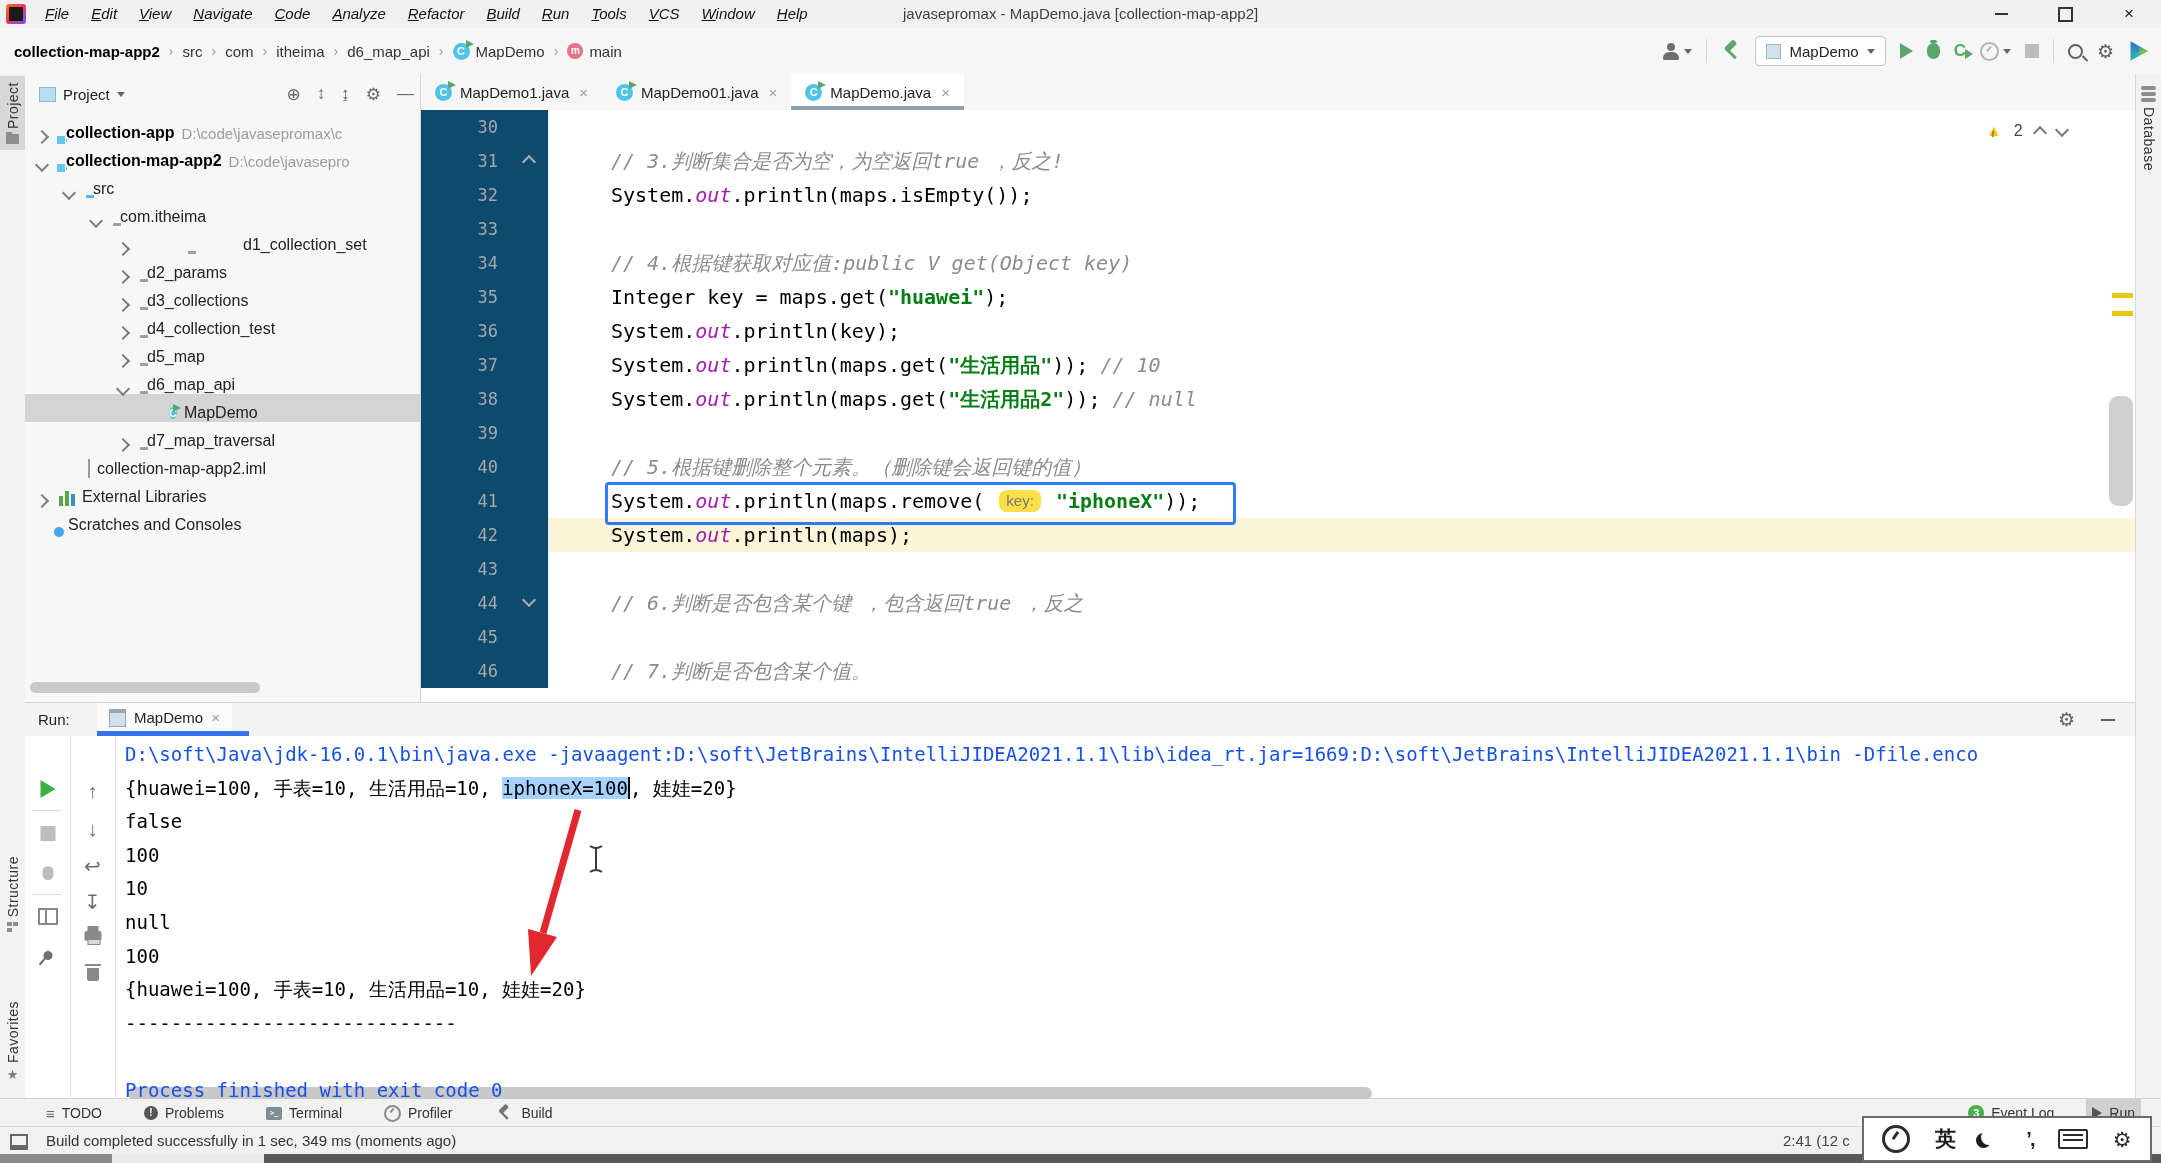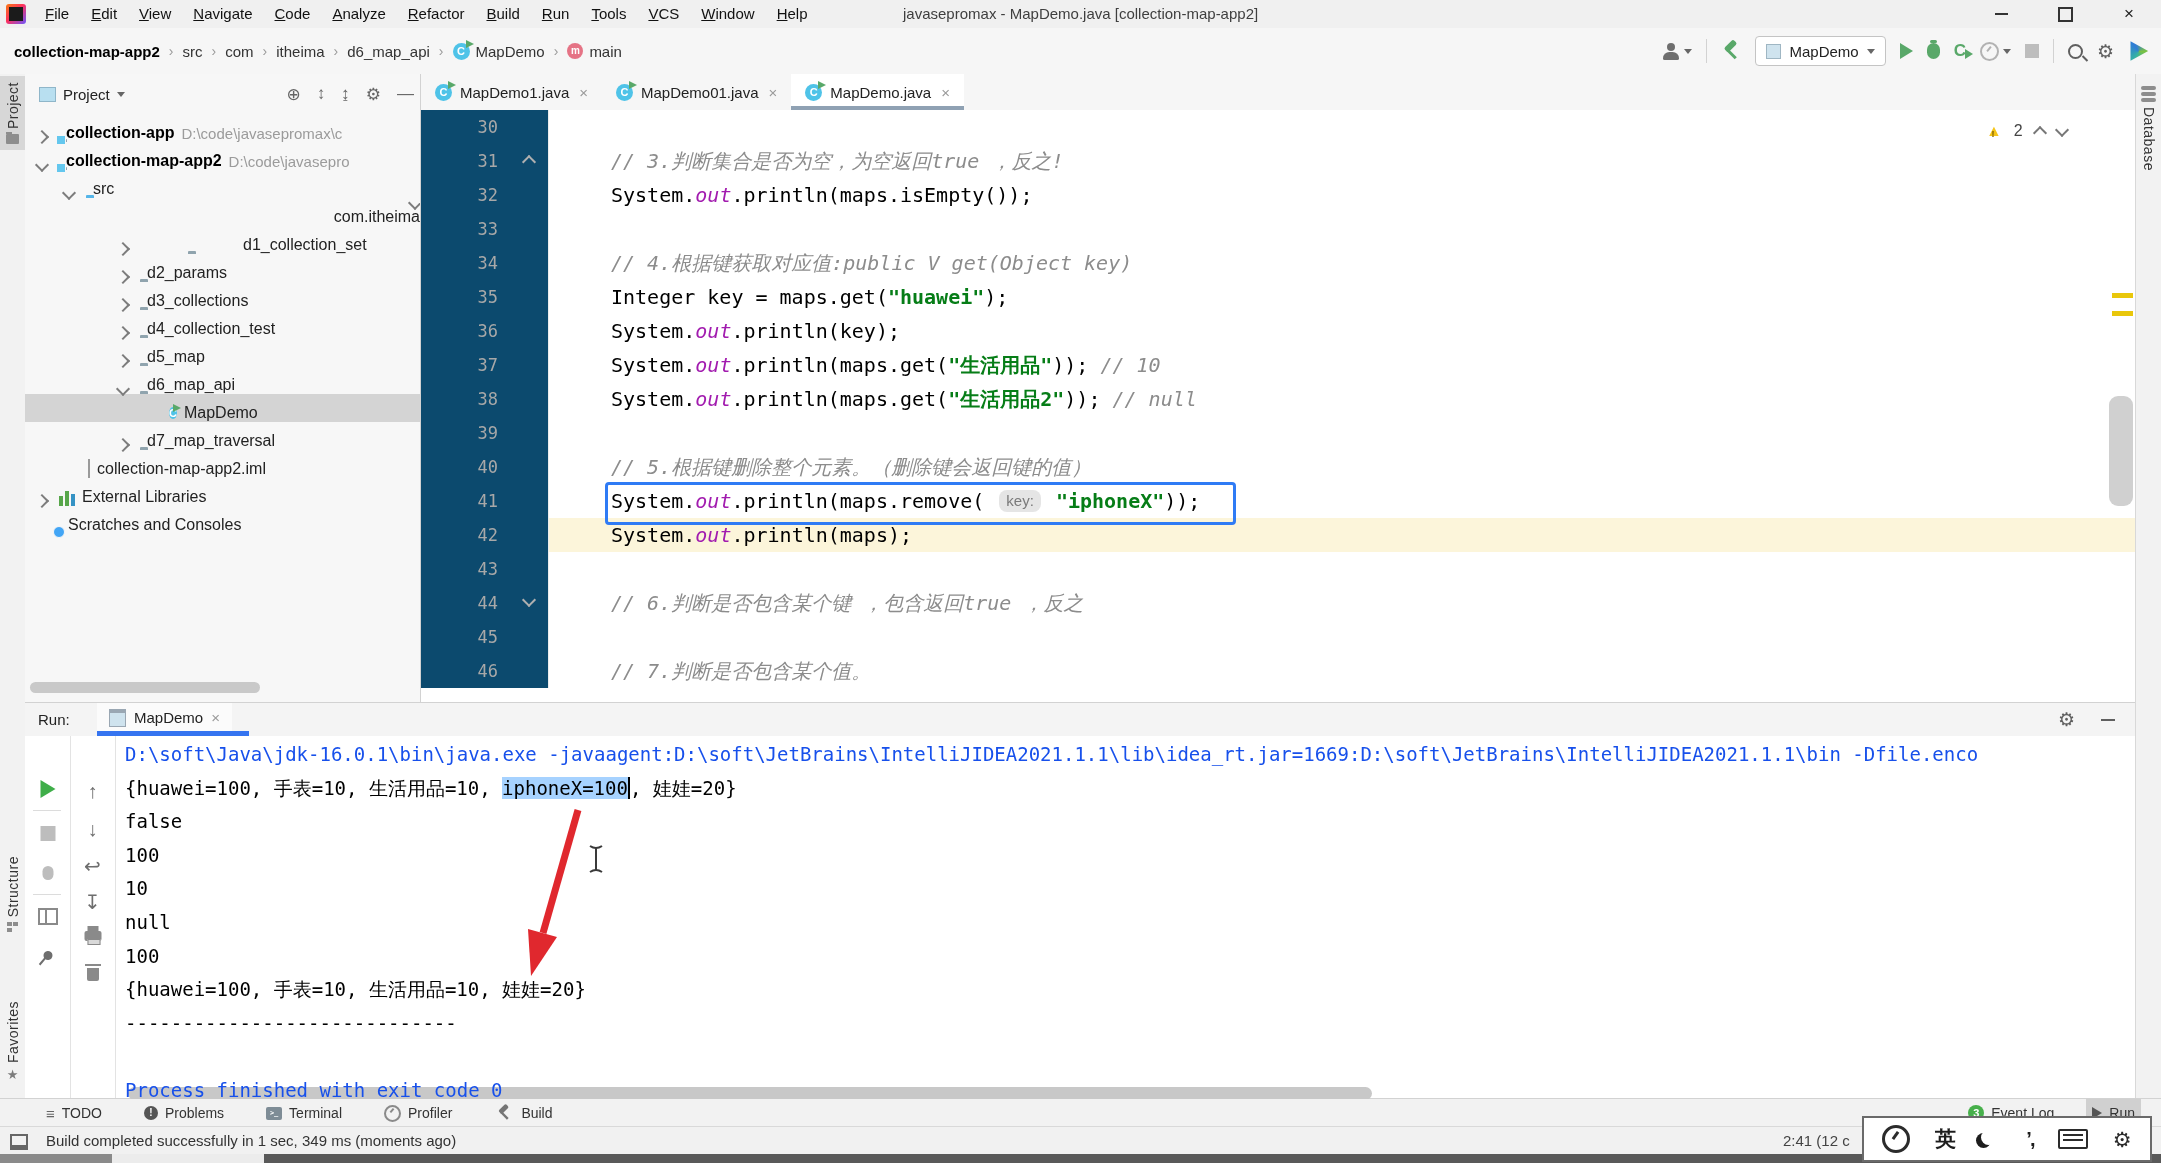--- a/index.html
+++ b/index.html
@@ -3,21 +3,21 @@
 <meta charset="utf-8">
 <style>
   html,body{margin:0;padding:0;background:#9a9a9a;}
   #app{position:relative;width:2161px;height:1163px;background:#fff;overflow:hidden;
        font-family:"Liberation Sans",sans-serif;color:#1a1a1a;-webkit-font-smoothing:antialiased;}
 
   
   #titlebar{position:absolute;left:0;top:0;width:2161px;height:28px;background:#f0f0f0;display:flex;align-items:center;}
   #ide-logo{width:20px;height:20px;margin:0 8px 0 6px;border-radius:3px;background:linear-gradient(135deg,#f97a12,#fe315d 45%,#6b57ff);position:relative;}
   #ide-logo::after{content:"";position:absolute;inset:3px;background:#1b1b1b;}
-  #menubar{display:flex;align-items:center;height:100%;}
+  #menubar{display:flex;align-items:center;height:100%;font-style:italic;}
   .menu-item{display:inline-block;padding:0 11px;font-size:15px;line-height:28px;color:#111;cursor:default;}
   .menu-item::first-letter{text-decoration:underline;}
   #window-title{position:absolute;left:903px;top:0;line-height:28px;font-size:15px;color:#3f3f3f;white-space:nowrap;}
   #win-controls{position:absolute;right:0;top:0;height:28px;display:flex;}
   .winbtn{width:64px;height:28px;display:flex;align-items:center;justify-content:center;color:#222;font-size:17px;}
   .min-glyph{width:13px;height:2px;background:#333;}
   .max-glyph{width:11px;height:11px;border:2px solid #333;}
 
   
   #navbar{position:absolute;left:0;top:28px;width:2161px;height:46px;background:#f6f6f6;border-bottom:1px solid #d2d2d2;}
@@ -111,21 +111,21 @@
        font-family:"DejaVu Sans Mono",monospace;font-size:17px;color:#a8a8a8;}
   .gut .lnum{position:absolute;right:50px;}
   .gut .fold{position:absolute;right:14px;top:9px;width:8px;height:8px;border-right:2px solid #b0b0b0;border-bottom:2px solid #b0b0b0;}
   .fold.up{transform:rotate(-135deg);top:13px;}
   .fold.down{transform:rotate(45deg);}
   .code-text{flex:1;padding-left:62px;font-family:"DejaVu Sans Mono",monospace;font-size:20px;white-space:pre;color:#000;}
   .code-row.cur .code-text{background:#fcf5da;}
   .cmt{color:#8c8c8c;font-style:italic;}
   .str{color:#067d17;font-weight:bold;}
   .field{color:#a21caf;font-style:italic;}
-  .hint{display:inline-block;background:#e5e5e5;color:#7a7a7a;border-radius:8px;font-family:"Liberation Sans",sans-serif;font-size:15px;line-height:22px;padding:0 7px;margin:0 3px;vertical-align:2px;}
+  .hint{display:inline-block;background:#fde047;color:#7a7a7a;border-radius:8px;font-family:"Liberation Sans",sans-serif;font-size:15px;line-height:22px;padding:0 7px;margin:0 3px;vertical-align:2px;}
   #remove-box{position:absolute;left:184px;top:372px;width:625px;height:37px;border:3px solid #2f7bf5;border-radius:4px;z-index:5;}
   #inspection{position:absolute;left:1565px;top:12px;display:flex;align-items:center;gap:12px;font-size:16px;color:#444;}
   .warn-tri{position:relative;color:#f5c518;font-size:16px;line-height:16px;}
   .warn-tri::after{content:"!";position:absolute;left:5.5px;top:3px;font-size:9px;color:#7a5c00;font-weight:bold;}
   .chev-s{width:8px;height:8px;border-right:2px solid #777;border-bottom:2px solid #777;}
   .chev-s.up{transform:rotate(-135deg);margin-top:4px;}
   .chev-s.dn{transform:rotate(45deg);margin-top:-2px;}
   .stripe-mark{position:absolute;width:21px;height:5px;background:#e9c70b;}
   #ed-vscroll{position:absolute;left:1688px;top:286px;width:24px;height:110px;background:#d0d0d0;border-radius:9px;}
 
@@ -349,21 +349,21 @@
           <span class="chev down"></span>
           <span class="tree-ico"><span class="folder f-proj"></span></span>
           <span class="lbl bold">collection-map-app2</span>
           <span class="tree-path">D:\code\javasepro</span>
         </div>
         <div class="tree-row" style="padding-left: 39px;">
           <span class="chev down"></span>
           <span class="tree-ico"><span class="folder f-src"></span></span>
           <span class="lbl">src</span>
         </div>
-        <div class="tree-row" style="padding-left: 66px; flex-direction: column;">
+        <div class="tree-row" style="padding-left: 66px;">
           <span class="chev down"></span>
           <span class="tree-ico"><span class="folder"></span></span>
           <span class="lbl">com.itheima</span>
         </div>
         <div class="tree-row" style="padding-left: 93px; gap: 48px;">
           <span class="chev right"></span>
           <span class="tree-ico"><span class="folder"></span></span>
           <span class="lbl">d1_collection_set</span>
         </div>
         <div class="tree-row" style="padding-left: 93px;">

